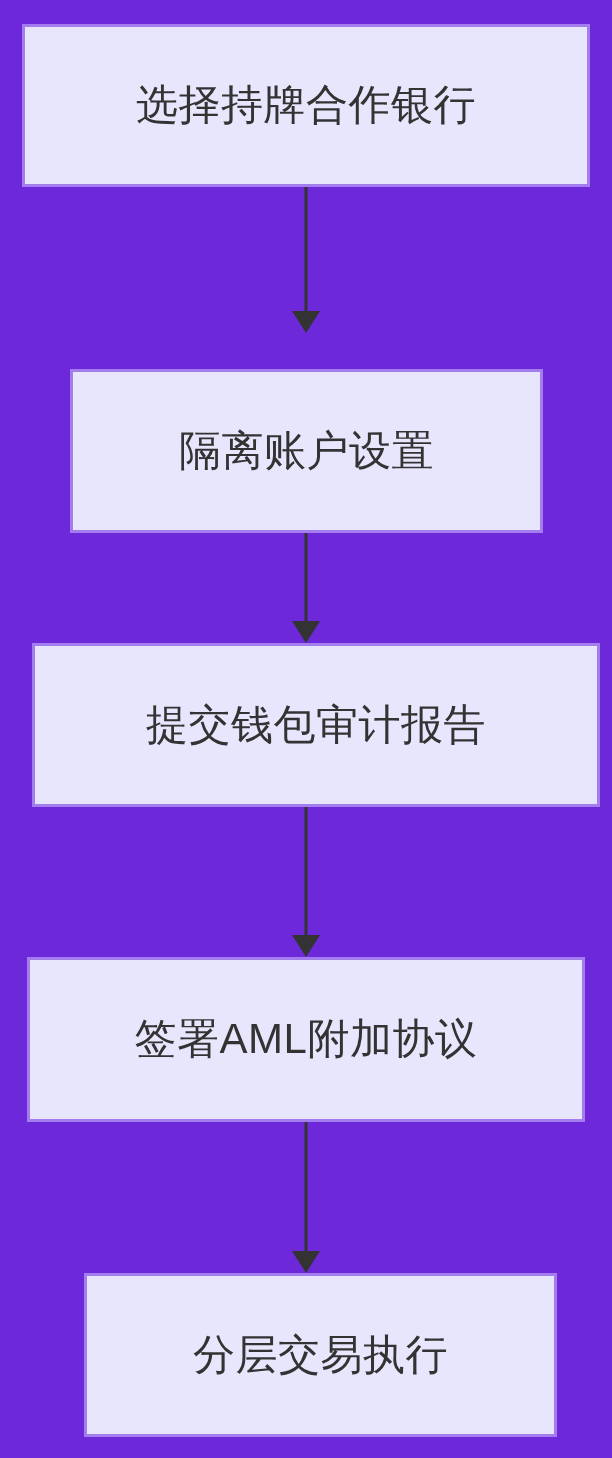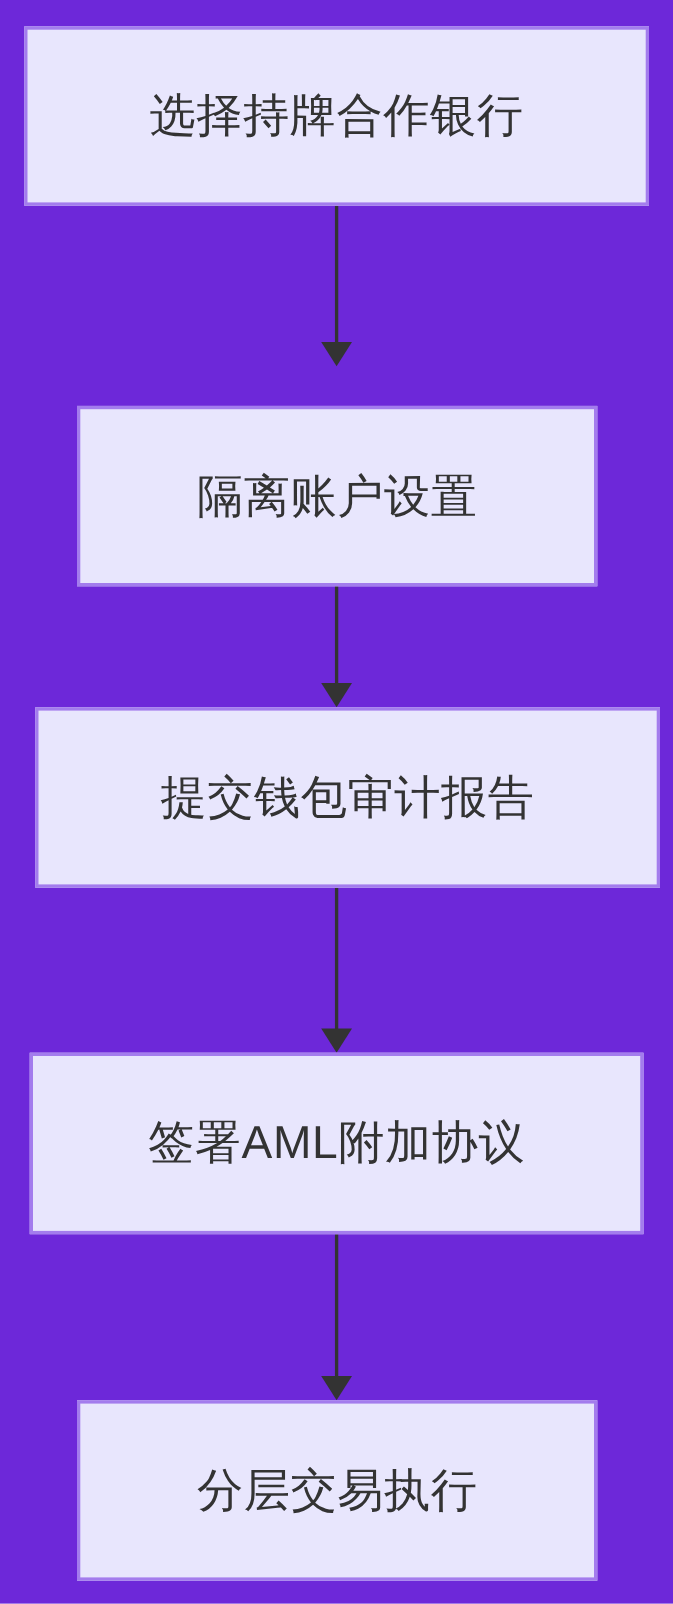--- a/index.html
+++ b/index.html
@@ -36,21 +36,21 @@
     letter-spacing: 0.5px;
     white-space: nowrap;
     text-align: center;
   }
 
   
   #node-1 { left: 22px;  top: 24px;   width: 568px; height: 163px; }
   #node-2 { left: 70px;  top: 333px;  width: 473px; height: 164px; margin-top: 36px; }
   #node-3 { left: 32px;  top: 643px;  width: 568px; height: 164px; }
   #node-4 { left: 27px;  top: 957px;  width: 558px; height: 165px; justify-content: center; }
-  #node-5 { left: 70px;  top: 1273px; width: 473px; height: 164px; }
+  #node-5 { left: 84px;  top: 1273px; width: 473px; height: 164px; }
 
   .flow-edge {
     position: absolute;
     left: 0;
     top: 0;
     width: 612px;
     height: 1458px;
     pointer-events: none;
   }
 

